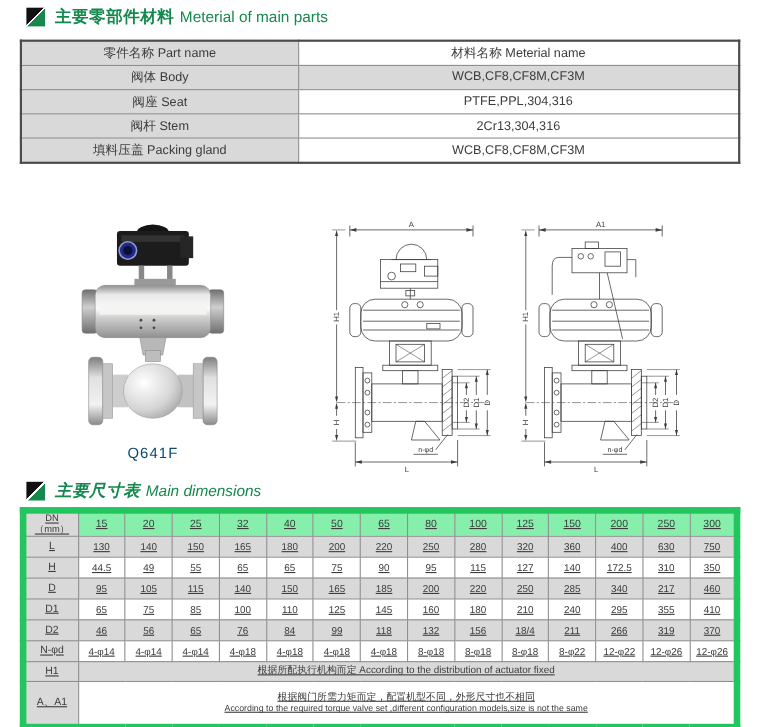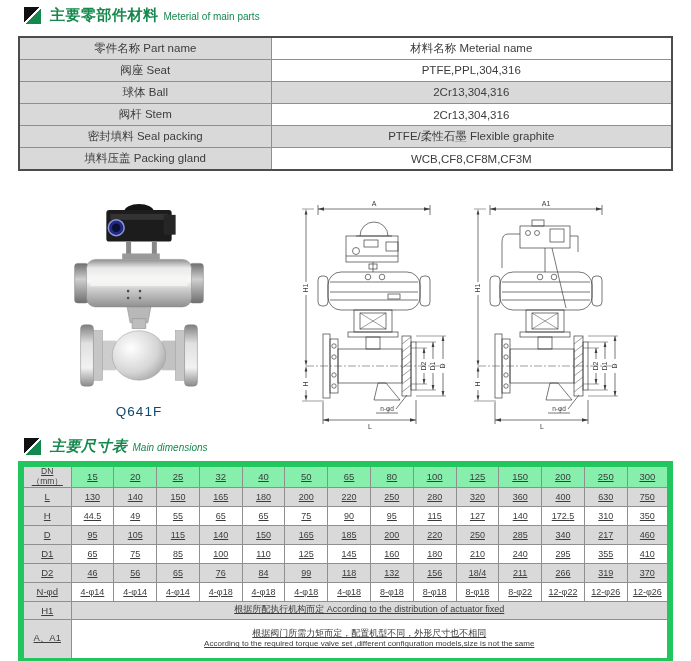--- a/index.html
+++ b/index.html
@@ -7,21 +7,21 @@
     width:691px;height:661px;position:relative;background:#ffffff;
     font-family:"Liberation Sans","DejaVu Sans",sans-serif;color:#3c3c3c;overflow:hidden;
   }
   
   .sec{position:absolute;left:24px;display:flex;align-items:center;gap:9px;}
   #sec1{top:6px;} #sec2{top:437px;font-style:italic;}
   .sq{width:17px;height:17px;flex:0 0 17px;
       background:linear-gradient(135deg,#101010 46%,#ffffff 46%,#ffffff 53%,#15894d 53%);}
   .st{color:#15894d;white-space:nowrap;}
   .st .zh{font-weight:bold;font-size:15px;letter-spacing:.5px;}
-  .st .en{font-size:10px;margin-left:5px;}
+  .st .en{font-size:14px;margin-left:5px;}
 
   
   #materials-table{position:absolute;left:18px;top:36px;width:655px;border-collapse:collapse;
       border:2px solid #4c4c4c;table-layout:fixed;}
   #materials-table tr{height:22.2px;}
   #materials-table td{border:1px solid #8f8f8f;text-align:center;font-size:11.5px;padding:0;color:#3c3c3c;}
   .mlab{background:#d9d9d9;}
   .gray{background:#d9d9d9;}
 
   
@@ -59,35 +59,31 @@
 <table id="materials-table">
   <colgroup>
       <col style="width:252px">
       <col>
     </colgroup>
   <tbody id="materials-tbody">
     <tr>
       <td class="mlab">零件名称  Part name</td>
       <td>材料名称 Meterial name</td>
     </tr>
+  <tr>
+        <td class="mlab">阀体  Body</td>
+        <td class="gray">WCB,CF8,CF8M,CF3M</td>
+      </tr>
       <tr>
         <td class="mlab">阀座  Seat</td>
         <td>PTFE,PPL,304,316</td>
       </tr>
       <tr>
-        <td class="mlab">球体  Ball</td>
-        <td class="gray">2Cr13,304,316</td>
-      </tr>
-      <tr>
         <td class="mlab">阀杆  Stem</td>
         <td>2Cr13,304,316</td>
-      </tr>
-      <tr>
-        <td class="mlab">密封填料  Seal packing</td>
-        <td class="gray">PTFE/柔性石墨 Flexible graphite</td>
       </tr>
       <tr>
         <td class="mlab">填料压盖  Packing gland</td>
         <td>WCB,CF8,CF8M,CF3M</td>
       </tr>
     </tbody>
 </table>
 
 <svg id="photo" viewBox="0 0 150 200">
   <defs>

